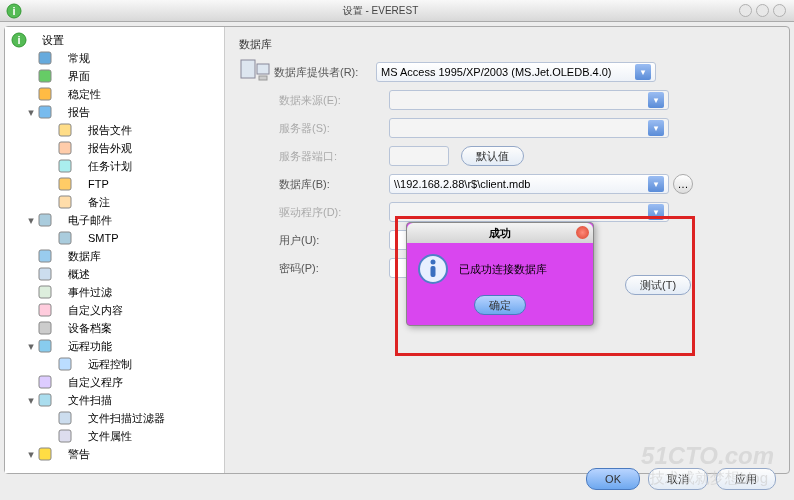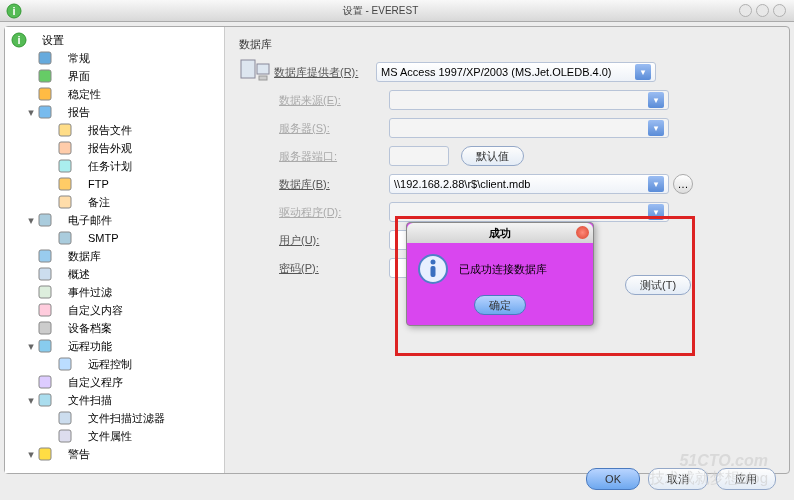--- a/index.html
+++ b/index.html
@@ -17,21 +17,21 @@
 .tree-node { display: flex; align-items: center; height: 18px; padding-left: 6px; cursor: default; }
 .tw { width: 12px; text-align: center; color: #666; }
 .ti { width: 16px; height: 16px; display: inline-flex; align-items: center; justify-content: center; margin-right: 3px; }
 .tl { color: #000; margin-left: 12px; }
 .d1 { padding-left: 20px; } .d2 { padding-left: 40px; }
 
 .panel { flex: 1; padding: 10px 14px; position: relative; }
 .group-title { color: #333; margin-bottom: 6px; }
 .form-row { display: flex; align-items: center; height: 28px; margin-left: 40px; }
 .form-row.first { margin-left: 0; }
-.fl { width: 110px; color: #555; text-decoration: underline; }
+.fl { width: 110px; color: #555; }
 .fl.dis { color: #aaa; }
 .fi { width: 280px; height: 20px; border: 1px solid #b8c4d8; border-radius: 3px; background: #fff; padding: 0 4px; }
 .fi.sel { background: linear-gradient(#fff,#eef2f8); display: flex; align-items: center; justify-content: space-between; }
 .fi.dis { background: #f4f4f4; }
 .arr { width: 16px; height: 16px; background: linear-gradient(#9bbdf2,#5a8cd8); border-radius: 2px; display: flex; align-items: center; justify-content: center; color: #fff; font-size: 9px; }
 .fi.short { width: 60px; }
 .btn { height: 20px; padding: 0 14px; border: 1px solid #94a8c8; border-radius: 10px; background: linear-gradient(#fdfdfd,#e4ecf6); color: #333; cursor: pointer; display: inline-flex; align-items: center; }
 .btn.blue { background: linear-gradient(#b8d4ff,#6ea8ef); border-color: #4a7abf; }
 .round-btn { width: 20px; height: 20px; border-radius: 50%; border: 1px solid #aaa; background: linear-gradient(#fff,#ddd); display: flex; align-items: center; justify-content: center; margin-left: 4px; cursor: pointer; }
 
@@ -42,21 +42,21 @@
 .dialog { position: absolute; left: 406px; top: 222px; width: 188px; background: #d946ef; border: 1px solid #888; border-radius: 4px; box-shadow: 2px 2px 6px rgba(0,0,0,0.3); }
 .dlg-title { height: 20px; background: linear-gradient(#f4f4f4,#d4d4d4); border-radius: 6px 6px 0 0; display: flex; align-items: center; justify-content: center; position: relative; font-weight: bold; }
 .dlg-close { position: absolute; right: 4px; top: 3px; width: 13px; height: 13px; border-radius: 50%; background: radial-gradient(#ff8a7a,#d8402a); }
 .dlg-body { display: flex; padding: 10px; align-items: center; gap: 10px; }
 .info-icon { width: 32px; height: 32px; }
 .dlg-foot { text-align: center; padding-bottom: 10px; }
 
 .footer { position: absolute; bottom: 10px; right: 18px; display: flex; gap: 8px; }
 .footer .btn { height: 22px; padding: 0 18px; }
 
-.watermark { position: absolute; right: 26px; bottom: 30px; color: #ccc; font-size: 16px; font-style: italic; font-weight: bold; opacity: 0.6; }
+.watermark { position: absolute; right: 20px; bottom: 30px; color: #ccc; font-size: 24px; font-style: italic; font-weight: bold; opacity: 0.6; }
 .watermark2 { position: absolute; right: 26px; bottom: 12px; color: #ccc; font-size: 15px; opacity: 0.6; }
 
 svg { display: block; }
 </style>
 </head>
 <body>
 
 <div class="titlebar">
   <span class="icon">
     <svg viewBox="0 0 16 16">
@@ -300,21 +300,21 @@
     <div class="form-row first">
       <span class="ti dev-icon">
         <svg viewBox="0 0 32 28">
             <rect x="2" y="2" width="14" height="18" fill="#dde6f0" stroke="#889"></rect>
             <rect x="18" y="6" width="12" height="10" fill="#dde6f0" stroke="#889"></rect>
             <rect x="20" y="18" width="8" height="4" fill="#ccc" stroke="#999"></rect>
           </svg>
       </span>
       <span class="fl" style="width:102px">数据库提供者(R):</span>
       <div class="fi sel">
-        <span>MS Access 1997/XP/2003 (MS.Jet.OLEDB.4.0)</span>
+        <span>MS Access 1995/XP/2003 (MS.Jet.OLEDB.4.0)</span>
         <span class="arr">▾</span>
       </div>
     </div>
 
     <div class="form-row">
         <span class="fl dis">数据来源(E):</span>
         <div class="fi sel dis">
           <span></span>
           <span class="arr">▾</span>
         </div>

